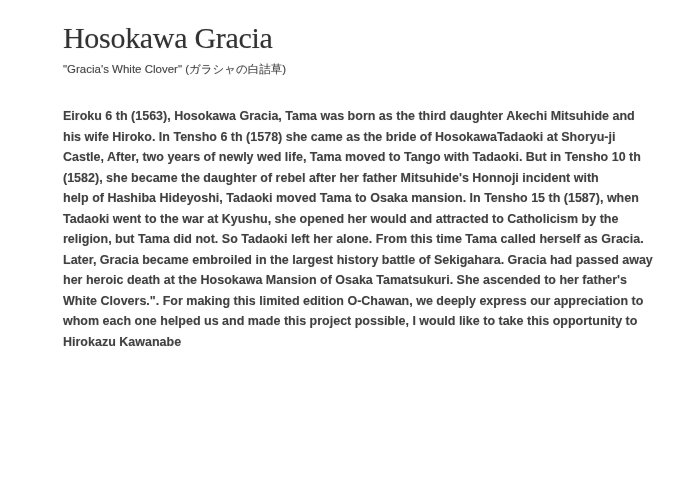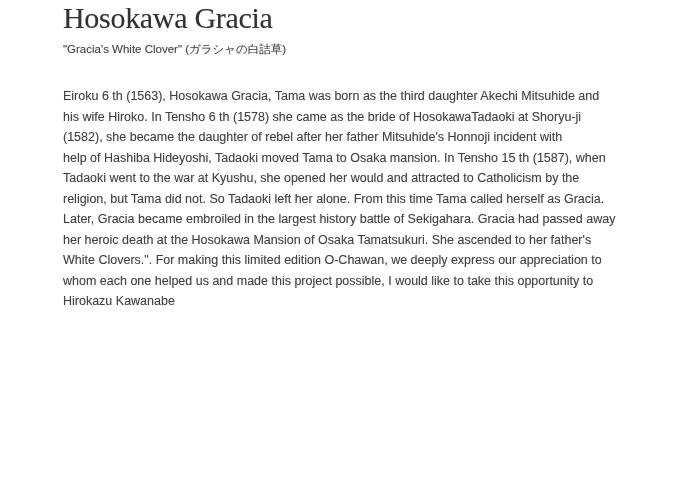--- a/index.html
+++ b/index.html
@@ -16,21 +16,21 @@
     font-family: "Liberation Sans", sans-serif;
   }
   .content {
     position: absolute;
     top: 0;
     left: 63px;
     width: 590px;
   }
   .title {
     margin: 0;
-    padding-top: 0;
+    padding-top: 20px;
     font-family: "Liberation Serif", serif;
     font-weight: 400;
     font-size: 30px;
     line-height: 35px;
     letter-spacing: -0.3px;
     color: #323232;
     text-shadow: 0 0 1px rgba(50,50,50,0.35);
   }
   .subtitle {
     margin-top: 7px;
@@ -41,32 +41,34 @@
   }
   .body-text {
     margin-top: 29px;
     font-size: 12.5px;
     line-height: 20.5px;
     color: #414141;
     text-shadow: 0 0 1px rgba(65,65,65,0.3);
   }
   .body-text .line {
     white-space: nowrap;
+    font-weight: bold;
   }
 </style>
 </head>
 <body>
 
 <div class="page">
   <div class="content">
     <h1 class="title">Hosokawa Gracia</h1>
     <div class="subtitle">"Gracia's White Clover" (ガラシャの白詰草)</div>
     <div class="body-text">
       <div class="line">Eiroku 6 th (1563), Hosokawa Gracia, Tama was born as the third daughter Akechi Mitsuhide and</div>
       <div class="line">his wife Hiroko. In Tensho 6 th (1578) she came as the bride of HosokawaTadaoki at Shoryu-ji</div>
+      <div class="line">Castle, After, two years of newly wed life, Tama moved to Tango with Tadaoki. But in Tensho 10 th</div>
       <div class="line">(1582), she became the daughter of rebel after her father Mitsuhide's Honnoji incident with</div>
       <div class="line">help of Hashiba Hideyoshi, Tadaoki moved Tama to Osaka mansion. In Tensho 15 th (1587), when</div>
       <div class="line">Tadaoki went to the war at Kyushu, she opened her would and attracted to Catholicism by the</div>
       <div class="line">religion, but Tama did not. So Tadaoki left her alone. From this time Tama called herself as Gracia.</div>
       <div class="line">Later, Gracia became embroiled in the largest history battle of Sekigahara. Gracia had passed away</div>
       <div class="line">her heroic death at the Hosokawa Mansion of Osaka Tamatsukuri. She ascended to her father's</div>
       <div class="line">White Clovers.". For making this limited edition O-Chawan, we deeply express our appreciation to</div>
       <div class="line">whom each one helped us and made this project possible, I would like to take this opportunity to</div>
       <div class="line">Hirokazu Kawanabe</div>
     </div>

